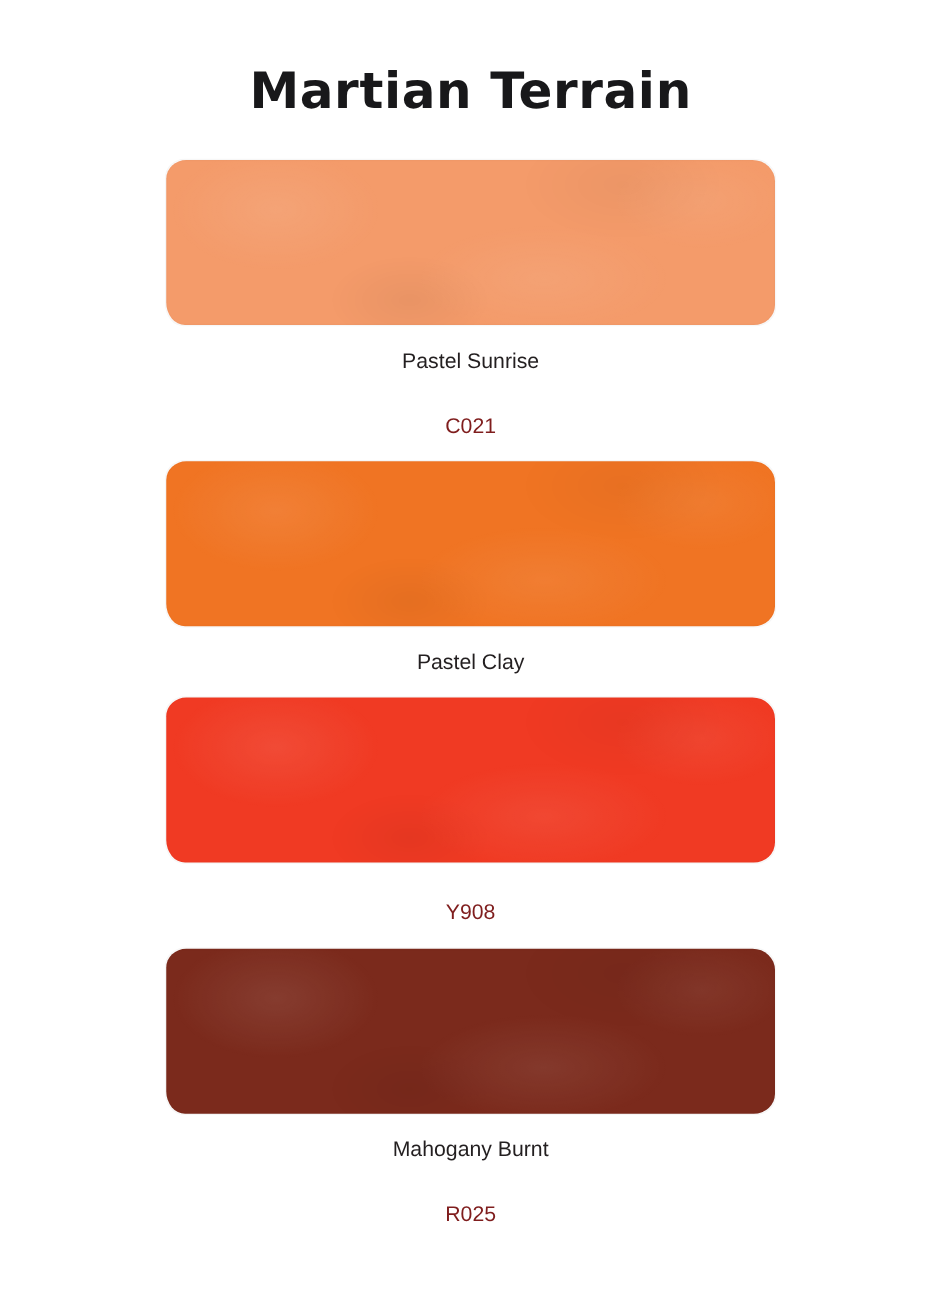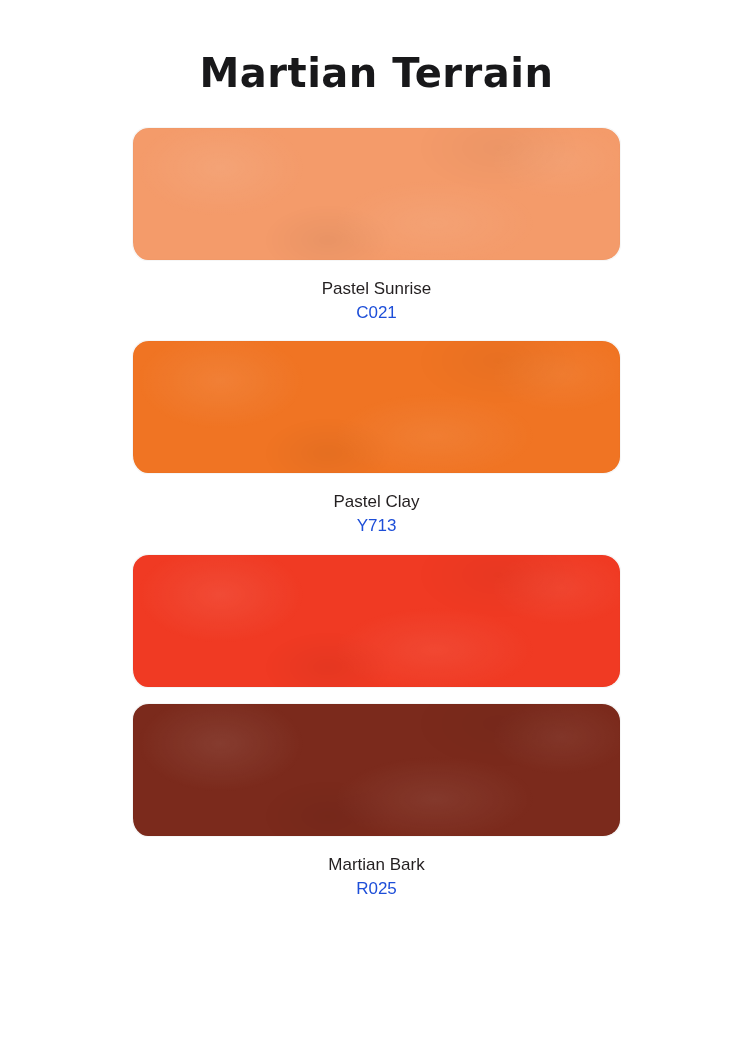--- a/index.html
+++ b/index.html
@@ -86,21 +86,22 @@
   .swatch-name {
     font-size: 17px;
     font-weight: normal;
     line-height: 1.42;
     color: #231f20;
   }
   .swatch-code {
     font-size: 17px;
     font-weight: normal;
     line-height: 1.42;
-    color: #1d4ed8;
+    color: #7f1d1d;
+    margin-top: 28px;
   }
 </style>
 </head>
 <body style="background-color: rgb(255, 255, 255);">
 
 <div class="page">
 
   <div class="palette-title">Martian Terrain</div>
 
   <div class="swatch-list">
@@ -114,36 +115,36 @@
         <div class="swatch-code">C021</div>
       </div>
     </div>
 
     <div class="swatch-entry">
       <div class="swatch-chip-wrap">
         <div class="swatch-chip" style="background-color: rgb(240, 116, 35);"></div>
       </div>
       <div class="swatch-caption">
         <div class="swatch-name">Pastel Clay</div>
-        <div class="swatch-code">Y713</div>
       </div>
     </div>
 
     <div class="swatch-entry">
       <div class="swatch-chip-wrap">
         <div class="swatch-chip" style="background-color: rgb(240, 58, 35);"></div>
       </div>
       <div class="swatch-caption">
+        <div class="swatch-code">Y908</div>
       </div>
     </div>
 
     <div class="swatch-entry">
       <div class="swatch-chip-wrap">
         <div class="swatch-chip" style="background-color: rgb(123, 42, 28);"></div>
       </div>
       <div class="swatch-caption">
-        <div class="swatch-name">Martian Bark</div>
+        <div class="swatch-name">Mahogany Burnt</div>
         <div class="swatch-code">R025</div>
       </div>
     </div>
 
   </div>
 </div>
 
 </body></html>

